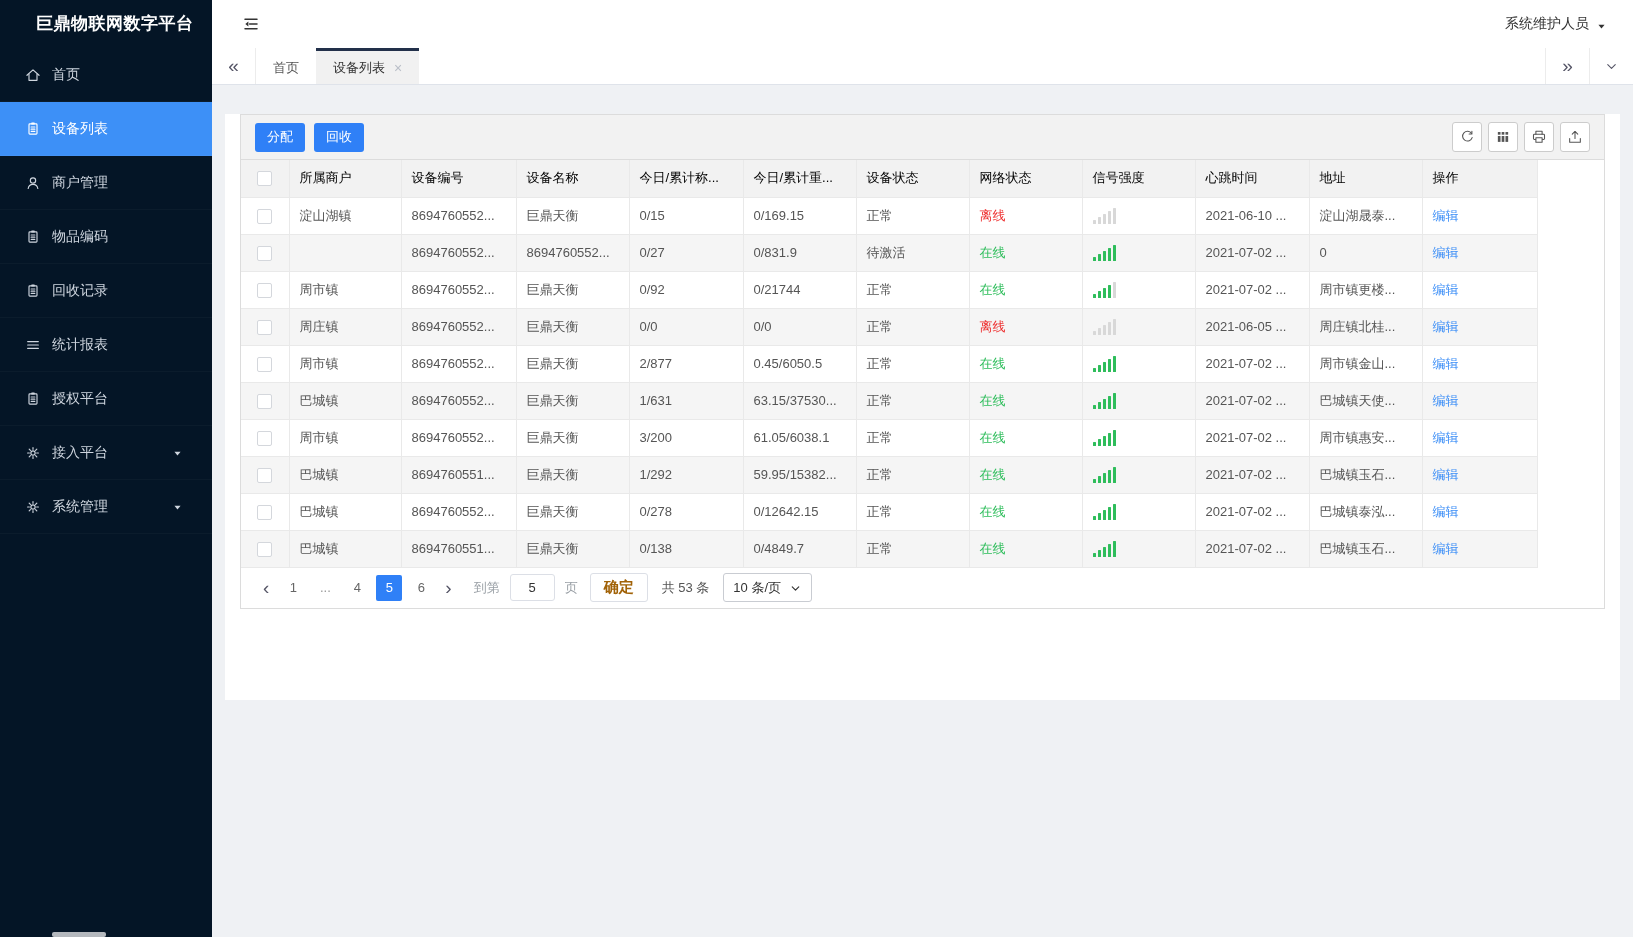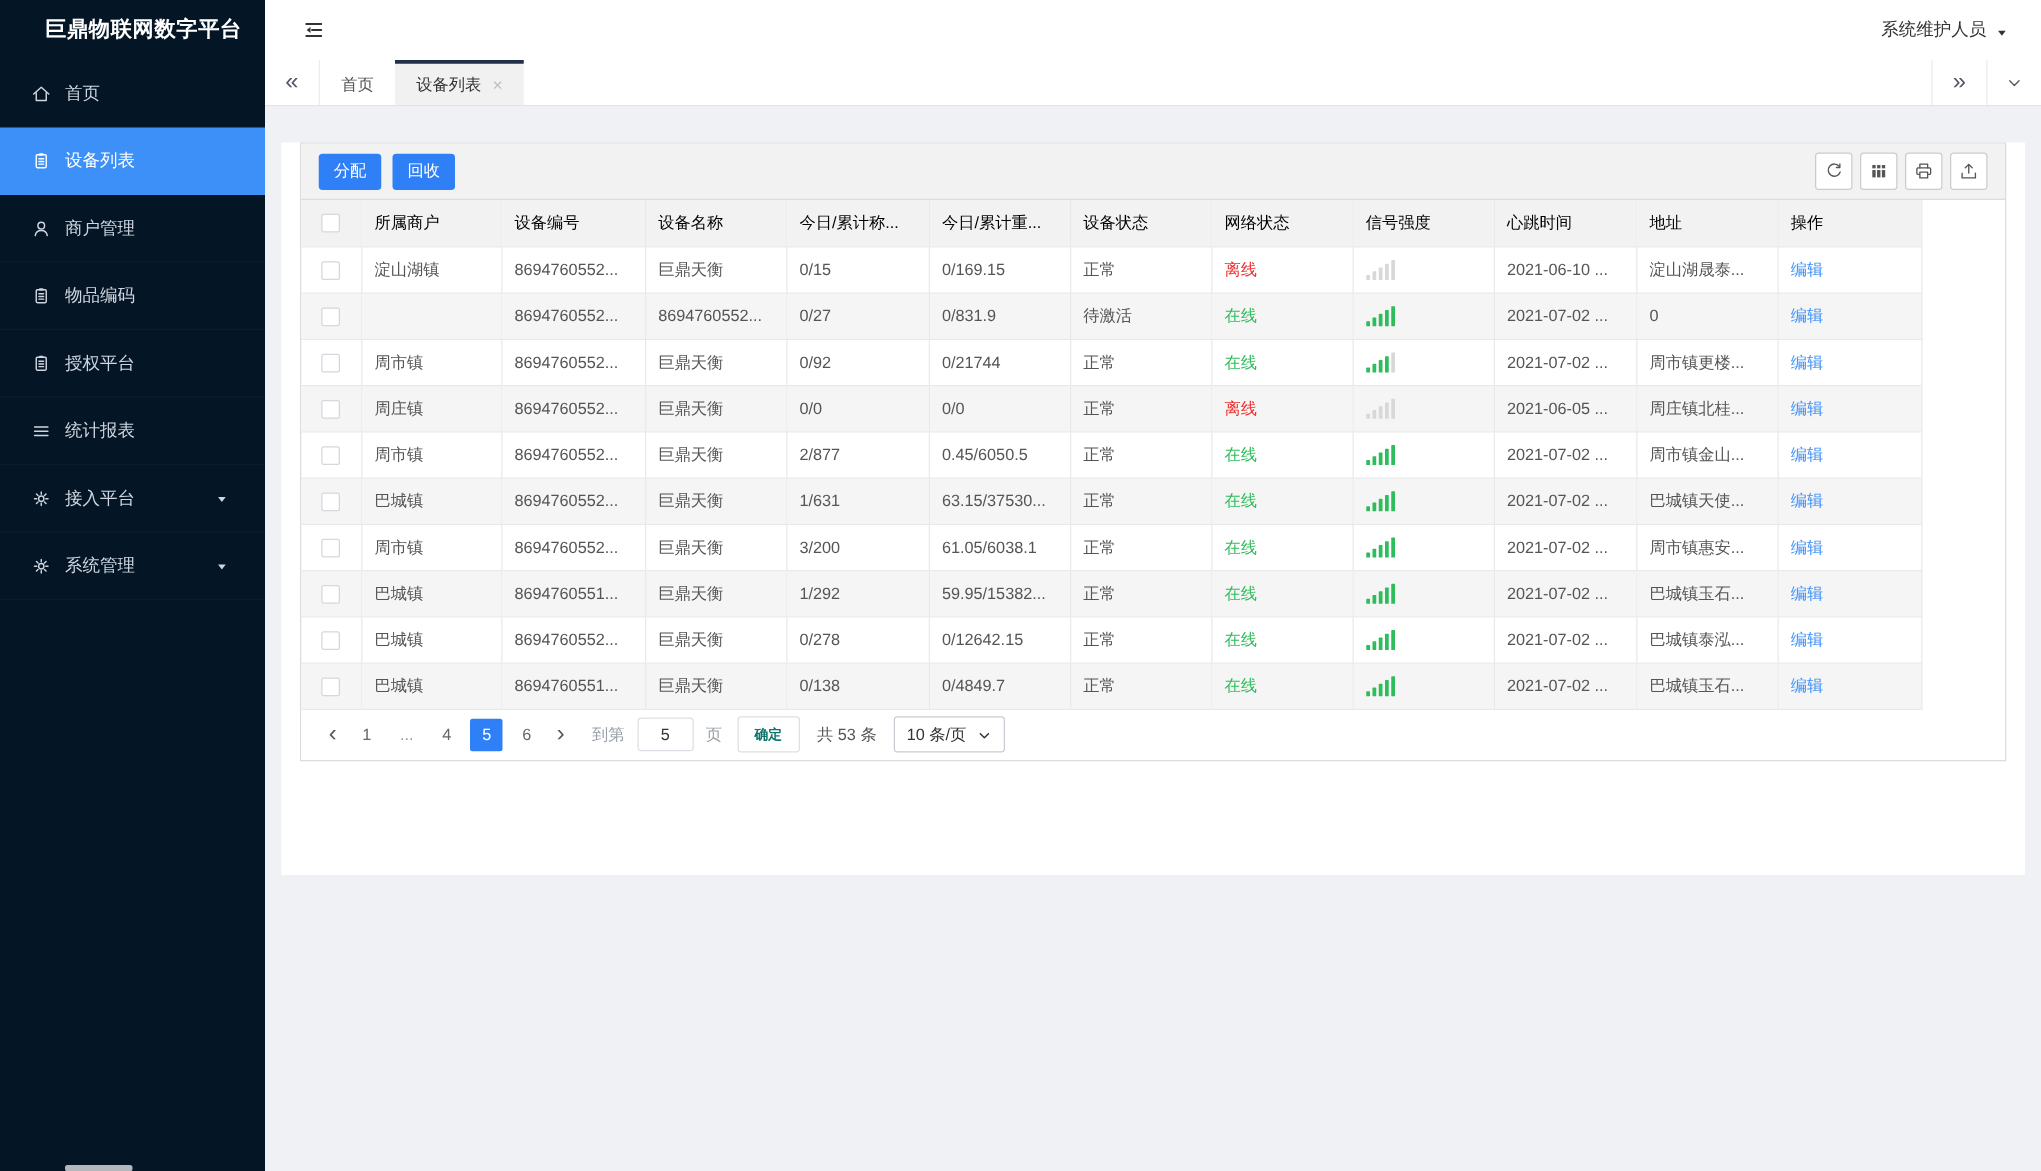--- a/index.html
+++ b/index.html
@@ -62,21 +62,21 @@
   .link{color:var(--link-blue);cursor:pointer;}
   
   .pager{display:flex;align-items:center;padding:0 14px;height:40px;font-size:13px;color:#666;background:#fff;}
   .pg-arrow{font-size:19px;color:#556;padding:0 8px;cursor:pointer;line-height:1;}
   .page{min-width:26px;height:26px;display:flex;align-items:center;justify-content:center;margin:0 3px;cursor:pointer;border-radius:2px;}
   .page.active{background:var(--accent-blue);color:#fff;}
   .page.dots{cursor:default;color:#999;}
   .pg-goto{color:#9aa0a6;margin-left:14px;}
   .pg-input{width:45px;height:27px;border:1px solid #dcdfe6;border-radius:3px;text-align:center;font-size:13px;color:#333;margin:0 10px;outline:none;}
   .pg-unit{color:#9aa0a6;margin-right:12px;}
-  .pg-btn{height:29px;padding:0 13px;border:1px solid #dcdfe6;background:#fff;border-radius:3px;font-size:11px;color:#0f766e;cursor:pointer;font-weight:bold;}
+  .pg-btn{height:29px;padding:0 13px;border:1px solid #dcdfe6;background:#fff;border-radius:3px;font-size:15px;color:#a16207;cursor:pointer;font-weight:bold;}
   .pg-total{margin:0 14px;color:#555;}
   .pg-select{height:29px;border:1px solid #c9ccd2;border-radius:3px;display:flex;align-items:center;padding:0 9px;gap:8px;color:#333;cursor:pointer;background:#fff;}
   
   .hscroll{position:fixed;left:0;bottom:0;width:100%;height:5px;z-index:9;}
   .hthumb{position:absolute;left:52px;width:54px;height:5px;background:#b4b8bd;border-radius:2px;}
 </style>
 </head>
 <body>
 
 <div class="sidebar">
@@ -111,27 +111,35 @@
           <rect x="7" y="1.8" width="4" height="2.1" rx="0.6" fill="currentColor" stroke="none"></rect>
         </svg>
         <span>物品编码</span>
       </div>
       <div class="side-item">
         <svg class="ic" width="16" height="16" viewBox="0 0 18 18" fill="none" stroke="currentColor" stroke-width="1.3" stroke-linecap="round" stroke-linejoin="round">
           <rect x="4.5" y="3.2" width="9" height="11.6" rx="1"></rect>
           <path d="M6.9 6.8h4.2M6.9 9.2h4.2M6.9 11.6h4.2"></path>
           <rect x="7" y="1.8" width="4" height="2.1" rx="0.6" fill="currentColor" stroke="none"></rect>
         </svg>
+        <span>回收记录</span>
+      </div>
+      <div class="side-item">
+        <svg class="ic" width="16" height="16" viewBox="0 0 18 18" fill="none" stroke="currentColor" stroke-width="1.3" stroke-linecap="round" stroke-linejoin="round">
+          <path d="M3 5.2h12M3 9h12M3 12.8h12"></path>
+        </svg>
+        <span>统计报表</span>
+      </div>
+      <div class="side-item">
+        <svg class="ic" width="16" height="16" viewBox="0 0 18 18" fill="none" stroke="currentColor" stroke-width="1.3" stroke-linecap="round" stroke-linejoin="round">
+          <rect x="4.5" y="3.2" width="9" height="11.6" rx="1"></rect>
+          <path d="M6.9 6.8h4.2M6.9 9.2h4.2M6.9 11.6h4.2"></path>
+          <rect x="7" y="1.8" width="4" height="2.1" rx="0.6" fill="currentColor" stroke="none"></rect>
+        </svg>
         <span>授权平台</span>
-      </div>
-      <div class="side-item">
-        <svg class="ic" width="16" height="16" viewBox="0 0 18 18" fill="none" stroke="currentColor" stroke-width="1.3" stroke-linecap="round" stroke-linejoin="round">
-          <path d="M3 5.2h12M3 9h12M3 12.8h12"></path>
-        </svg>
-        <span>统计报表</span>
       </div>
       <div class="side-item">
         <svg class="ic" width="16" height="16" viewBox="0 0 18 18" fill="none" stroke="currentColor" stroke-width="1.3" stroke-linecap="round" stroke-linejoin="round">
           <circle cx="9" cy="9" r="2.4"></circle>
           <path d="M9 2.9v2M9 13.1v2M2.9 9h2M13.1 9h2M4.7 4.7l1.4 1.4M11.9 11.9l1.4 1.4M13.3 4.7l-1.4 1.4M6.1 11.9l-1.4 1.4"></path>
         </svg>
         <span>接入平台</span>
         <span class="side-caret"><svg class="ic" width="11" height="11" viewBox="0 0 18 18" fill="none" stroke="currentColor" stroke-width="1.4" stroke-linecap="round" stroke-linejoin="round">
             <path d="M4 6h10L9 12.4z" fill="currentColor" stroke="none"></path>
           </svg></span>

